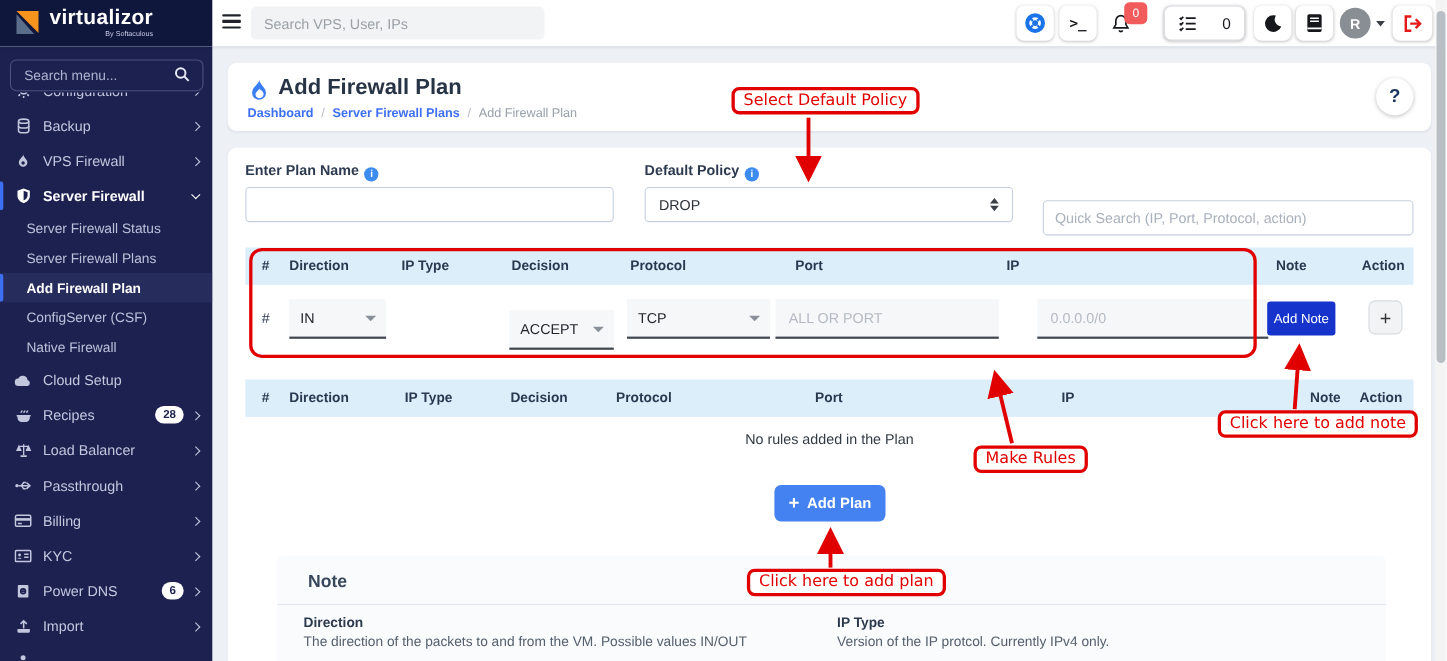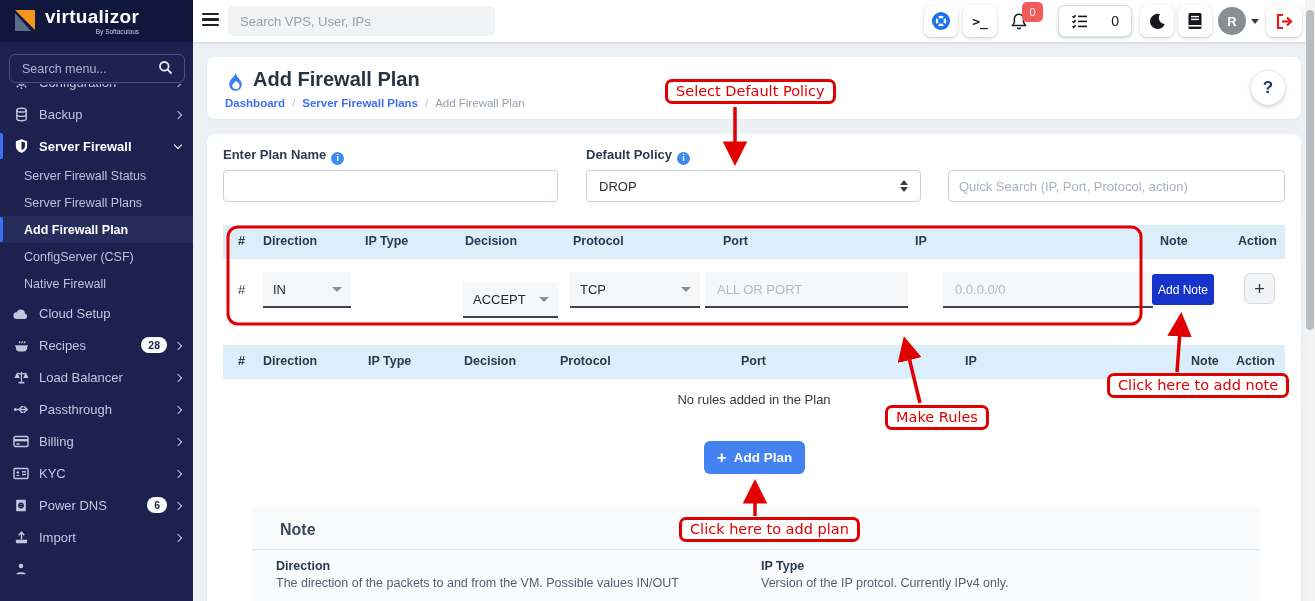--- a/index.html
+++ b/index.html
@@ -248,20 +248,30 @@
           <svg width="15" height="15" viewBox="0 0 16 16" fill="none" stroke="#c3c7de" stroke-width="1.5">
             <ellipse cx="8" cy="3.4" rx="5" ry="2"></ellipse>
             <path d="M3 3.4v9.2c0 1.1 2.2 2 5 2s5-.9 5-2V3.4"></path>
             <path d="M3 8c0 1.1 2.2 2 5 2s5-.9 5-2"></path>
           </svg>
         </span>
         <span class="slabel">Backup</span>
         <span class="chev"></span>
       </div>
 
+      <div class="snav">
+        <span class="sicon">
+          <svg width="14" height="15" viewBox="0 0 16 16">
+            <path d="M8 .8C8.4 3.6 3.6 5.4 3.6 9.4a4.4 4.4 0 0 0 8.8 0C12.4 6 8.6 4.4 8 .8Z" fill="#c3c7de"></path>
+            <circle cx="8" cy="10" r="1.8" fill="#1c2150"></circle>
+          </svg>
+        </span>
+        <span class="slabel">VPS Firewall</span>
+        <span class="chev"></span>
+      </div>
 
       <div class="snav active">
         <span class="sbar"></span>
         <span class="sicon">
           <svg width="15" height="16" viewBox="0 0 16 16">
             <path d="M8 .8 14 3v5c0 4.2-3.7 6.6-6 7.2C5.7 14.6 2 12.2 2 8V3Z" fill="#fff"></path>
             <path d="M8 3.2 11.8 4.6v3.2c0 2.6-2.3 4.2-3.8 4.7Z" fill="#1c2150"></path>
           </svg>
         </span>
         <span class="slabel" style="font-weight:bold;">Server Firewall</span>
@@ -422,21 +432,21 @@
     <input class="tinput" style="left: 16px; top: 36px; width: 335px;">
 
     <div class="fselect" style="left:379px; top:36px; width:335px;">
       <span>DROP</span>
       <span class="updown">
           <i class="u"></i>
           <i class="d"></i>
         </span>
     </div>
 
-    <input class="tinput" style="left: 741px; top: 36px; width: 337px;" placeholder="Quick Search (IP, Port, Protocol, action)">
+    <input class="tinput" style="left: 741px; top: 48px; width: 337px;" placeholder="Quick Search (IP, Port, Protocol, action)">
 
     <div class="thead-band" style="top:91px;">
       <span style="left:15px;">#</span>
       <span style="left:40px;">Direction</span>
       <span style="left:142px;">IP Type</span>
       <span style="left:242px;">Decision</span>
       <span style="left:350px;">Protocol</span>
       <span style="left:500px;">Port</span>
       <span style="left:692px;">IP</span>
       <span style="left:937px;">Note</span>

